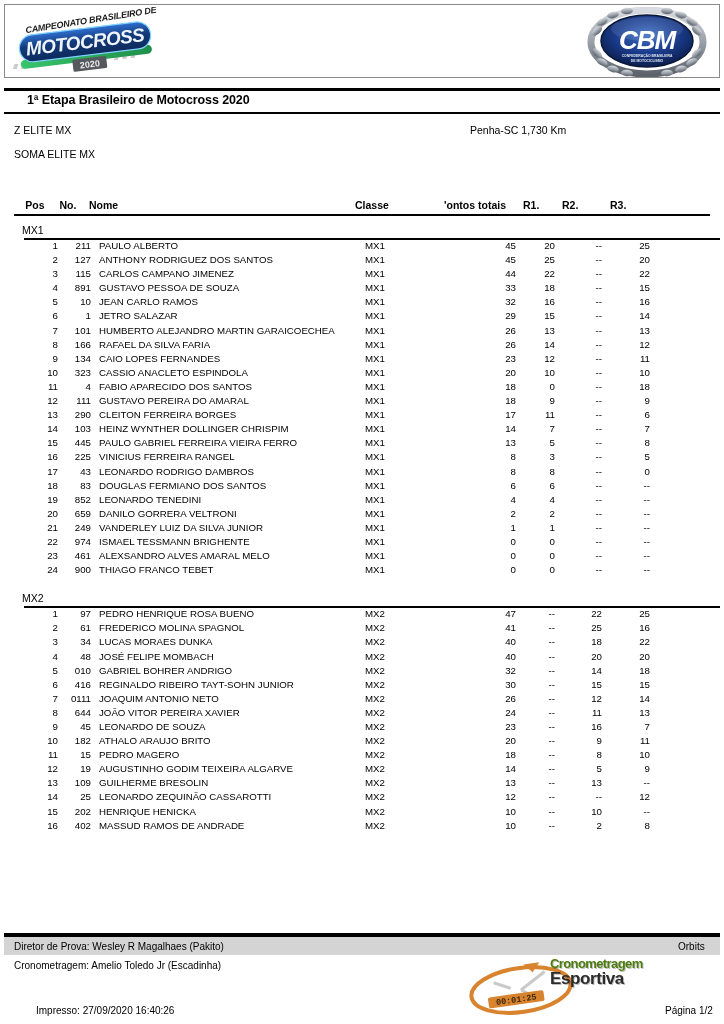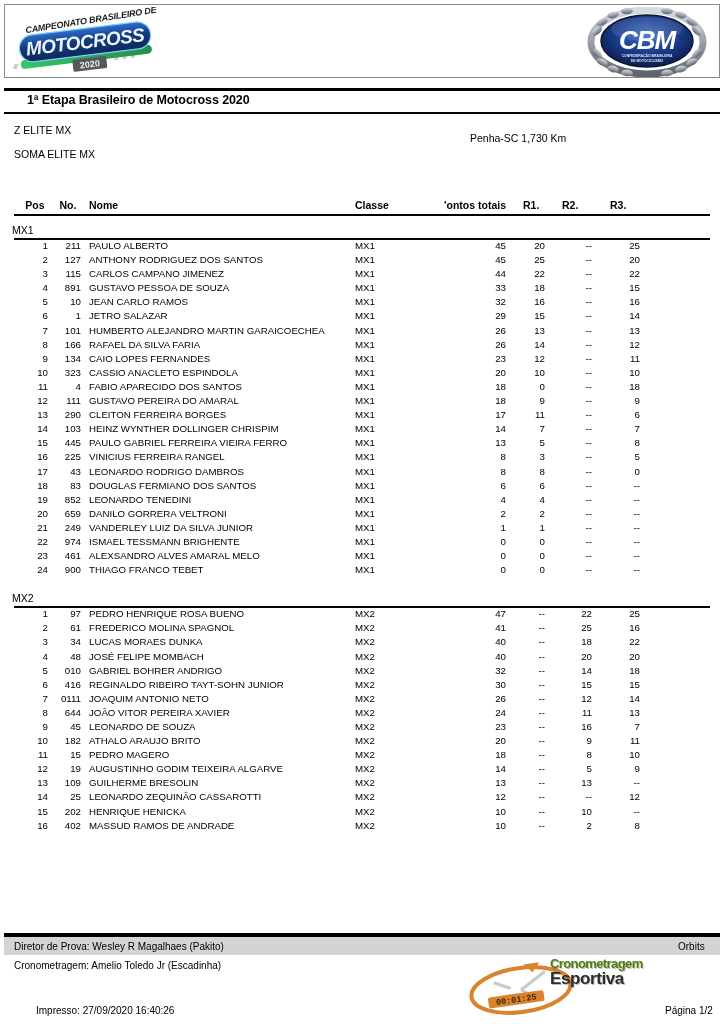--- a/index.html
+++ b/index.html
@@ -74,21 +74,21 @@
     background: #000000;
   }
 
   
   .meta-line {
     position: absolute;
     font-size: 10.5px;
     white-space: nowrap;
   }
   #meta-class    { left: 14px;  top: 124px; }
-  #meta-location { left: 470px; top: 132px; }
+  #meta-location { left: 470px; top: 124px; }
   #meta-soma     { left: 14px;  top: 148px; }
 
   
   #col-header {
     position: absolute;
     left: 0;
     top: 199px;
     width: 644px;
     height: 16px;
     font-size: 10.5px;
@@ -121,20 +121,21 @@
   #col-header .c-r1     { left: 515px; width: 30px; text-align: left; padding-left: 8px; }
   #col-header .c-r2     { left: 562px; width: 30px; text-align: left; }
   #col-header .c-r3     { left: 610px; width: 30px; text-align: left; }
 
   
   #table-body {
     position: absolute;
     left: 0;
     top: 224px;
     width: 592px;
+    padding-left: 10px;
   }
   .group { position: relative; }
   .group-title {
     position: relative;
     height: 14px;
     font-size: 10.5px;
     padding-left: 12px;
     box-sizing: border-box;
   }
   .group-rule {

